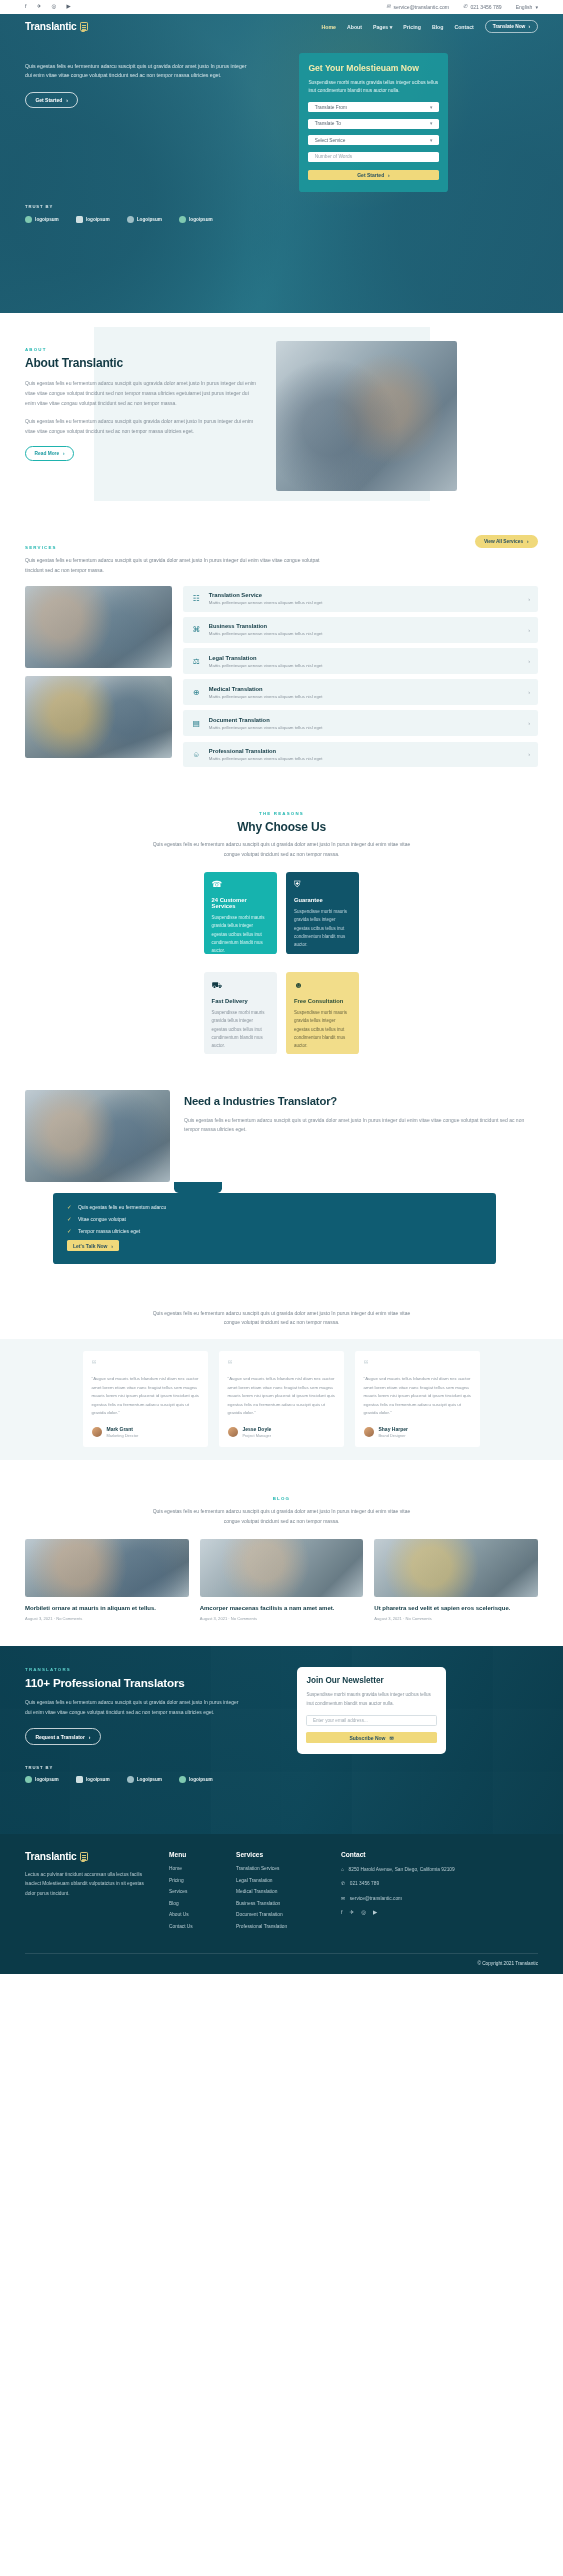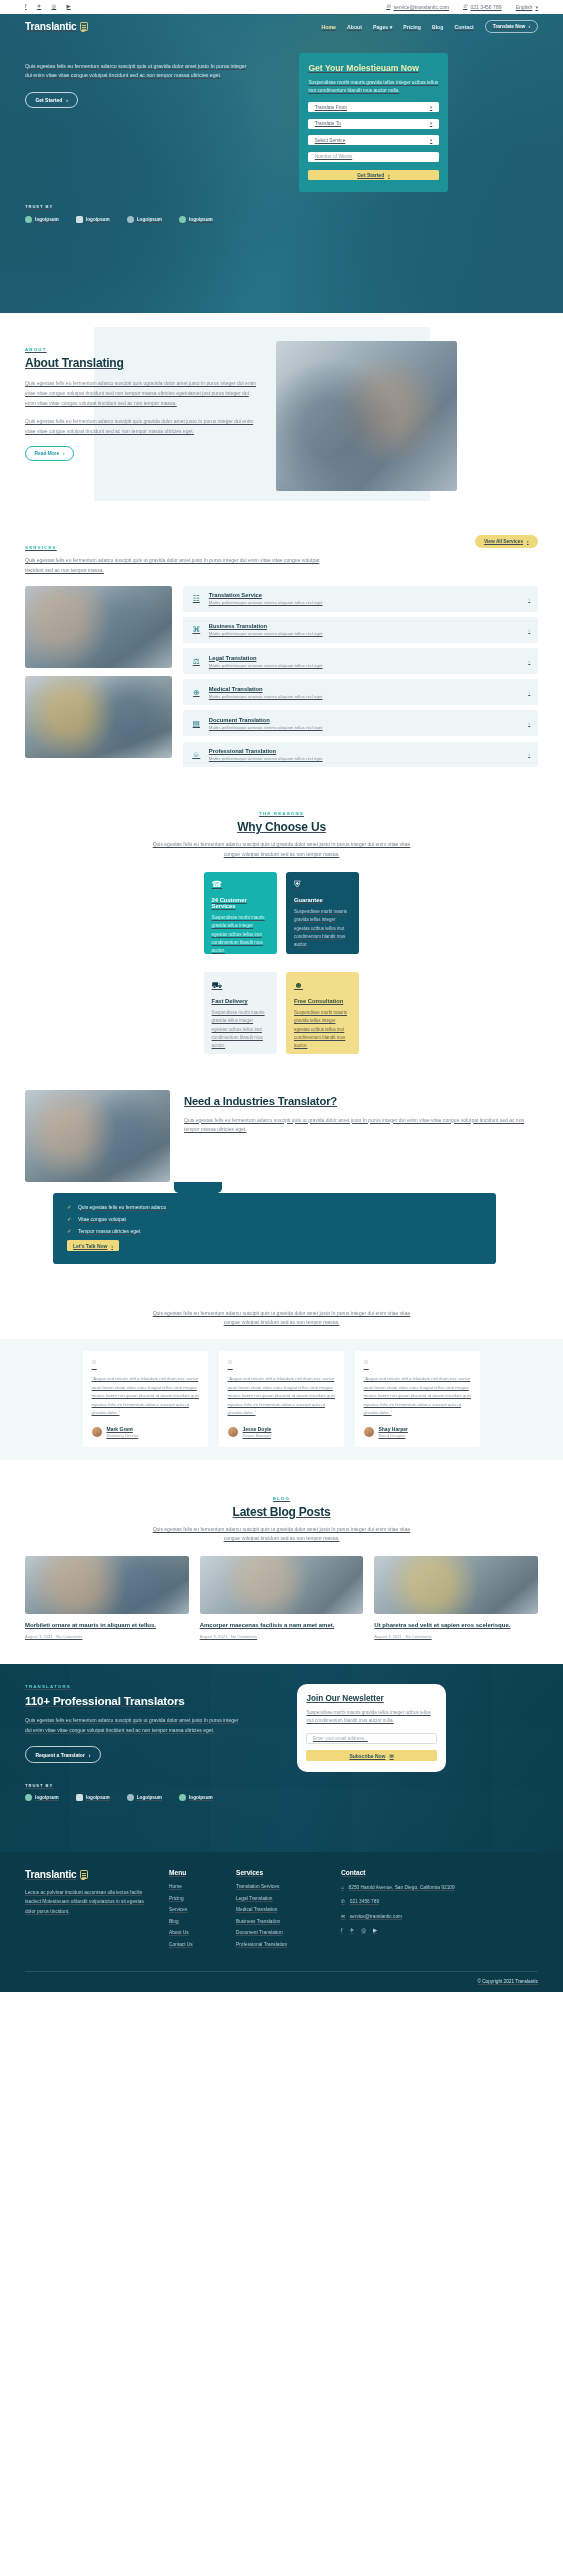--- a/index.html
+++ b/index.html
@@ -1,18 +1,18 @@
 <!DOCTYPE html>
 <html style="font-size:12.5px"><head>
 <meta charset="utf-8">
 <style>
   *{box-sizing:border-box;margin:0;padding:0;}
   html,body{width:563px;}
   body{font-family:"Liberation Sans",sans-serif;background:#ffffff;color:#3f4a56;font-size:7.8px;-webkit-font-smoothing:antialiased;}
-  .page{width:563px;position:relative;overflow:hidden;text-decoration:underline;}
+  .page{width:563px;position:relative;overflow:hidden;}
 
   
   .topbar{height:14px;background:#fff;display:flex;align-items:center;padding:0 25px;font-size:5.1px;color:#6a7480;}
   .topbar .social{display:flex;gap:10.2px;align-items:center;}
   .topbar .social span{font-size:5.5px;color:#5b6672;line-height:1;}
   .topbar .spacer{flex:1;}
   .topbar .meta{display:flex;gap:14px;align-items:center;}
   .topbar .meta span{display:flex;gap:3.1px;align-items:center;white-space:nowrap;}
   .ico{display:inline-block;line-height:1;}
 
@@ -169,21 +169,21 @@
   .stats{position:relative;height:188px;overflow:hidden;background:#0d4b5f;margin-top:4.7px;}
   .stats .grid{position:absolute;inset:0;display:grid;grid-template-columns:repeat(8,1fr);grid-template-rows:repeat(3,1fr);}
   .stats .grid div{background:linear-gradient(145deg,#3a6d7d,#1b5063);box-shadow:inset 0 0 0 0.4px rgba(255,255,255,.05);}
   .stats .grid div:nth-child(odd){background:linear-gradient(145deg,#2e6375,#14475a);}
   .stats .veil{position:absolute;inset:0;background:linear-gradient(100deg,rgba(10,62,79,.93) 0%,rgba(12,70,88,.88) 55%,rgba(10,60,76,.93) 100%);}
   .stats .inner{position:relative;padding:20.3px 25px 0;display:flex;gap:14px;}
   .stats .left{width:258px;}
   .stats .eyebrow{color:#5fd2cd;}
   .stats h2{color:#fff;font-size:11.7px;font-weight:700;line-height:1.25;margin-top:4.7px;letter-spacing:-0.2px;}
   .stats p{color:#c4d8de;font-size:5px;line-height:1.95;margin-top:7px;width:219px;}
-  .news{width:149px;background:#fff;border-radius:10px;padding:9.4px 9.4px 11px;}
+  .news{width:149px;background:#fff;border-radius:5px;padding:9.4px 9.4px 11px;}
   .news h3{color:#123b45;font-size:8.2px;font-weight:700;line-height:1.2;}
   .news p{color:#8a949d;font-size:4.6px;line-height:1.8;margin-top:5.5px;width:auto;}
   .news .input{margin-top:7px;height:11px;border:0.6px solid #d8e0e4;border-radius:1.6px;display:flex;align-items:center;padding:0 5.5px;font-size:4.6px;color:#a4aeb6;}
   .news .btn-yellow{margin-top:6.3px;height:11px;}
   .stats .trust{position:relative;padding:0 25px;margin-top:11px;}
 
   
   .footer{background:#0b3a48;padding:17px 25px 0;}
   .fcols{display:flex;gap:19px;}
   .fbrand{width:125px;}
@@ -306,21 +306,21 @@
         </div>
       </div>
     </div>
   </div>
 
   <div class="about">
     <div class="tintbox"></div>
     <div class="row">
       <div class="col">
         <div class="eyebrow">ABOUT</div>
-        <h2 class="title">About Translating</h2>
+        <h2 class="title">About Translantic</h2>
         <p>Quis egestas felis eu fermentum adarcu suscipit quis ugravida dolor amet justo In purus integer dui enim vitae vitae congue volutpat tincidunt sed non tempor massa ultricies egetuiamet just purus integer dui enim vitae vitae congau volutpat tincidunt sed ac non tempor massa.</p>
         <p>Quis egestas felis eu fermentum adarcu suscipit quis gravida dolor amet justo In purus integer dui enim vitae vitae congue volutpat tincidunt sed ac non tempor massa ultricies eget.</p>
         <span class="btn-ghost">
           <span>Read More</span>
           <span>›</span>
         </span>
       </div>
       <div class="pic"></div>
     </div>
   </div>
@@ -491,21 +491,20 @@
               <div class="rl">Brand Designer</div>
             </div>
           </div>
         </div>
       </div>
     </div>
   </div>
 
   <div class="blog">
     <div class="eyebrow">BLOG</div>
-    <h2 class="title">Latest Blog Posts</h2>
     <p class="lede">Quis egestas felis eu fermentum adarcu suscipit quis ut gravida dolor amet justo In purus integer dui enim vitae vitae congue volutpat tincidunt sed ac non tempor massa.</p>
     <div class="posts">
       <div class="post p1">
         <div class="pic"></div>
         <h4>Morbileti ornare at mauris in aliquam et tellus.</h4>
         <div class="meta">August 3, 2021 · No Comments</div>
       </div>
       <div class="post p2">
         <div class="pic"></div>
         <h4>Amcorper maecenas facilisis a nam amet amet.</h4>

